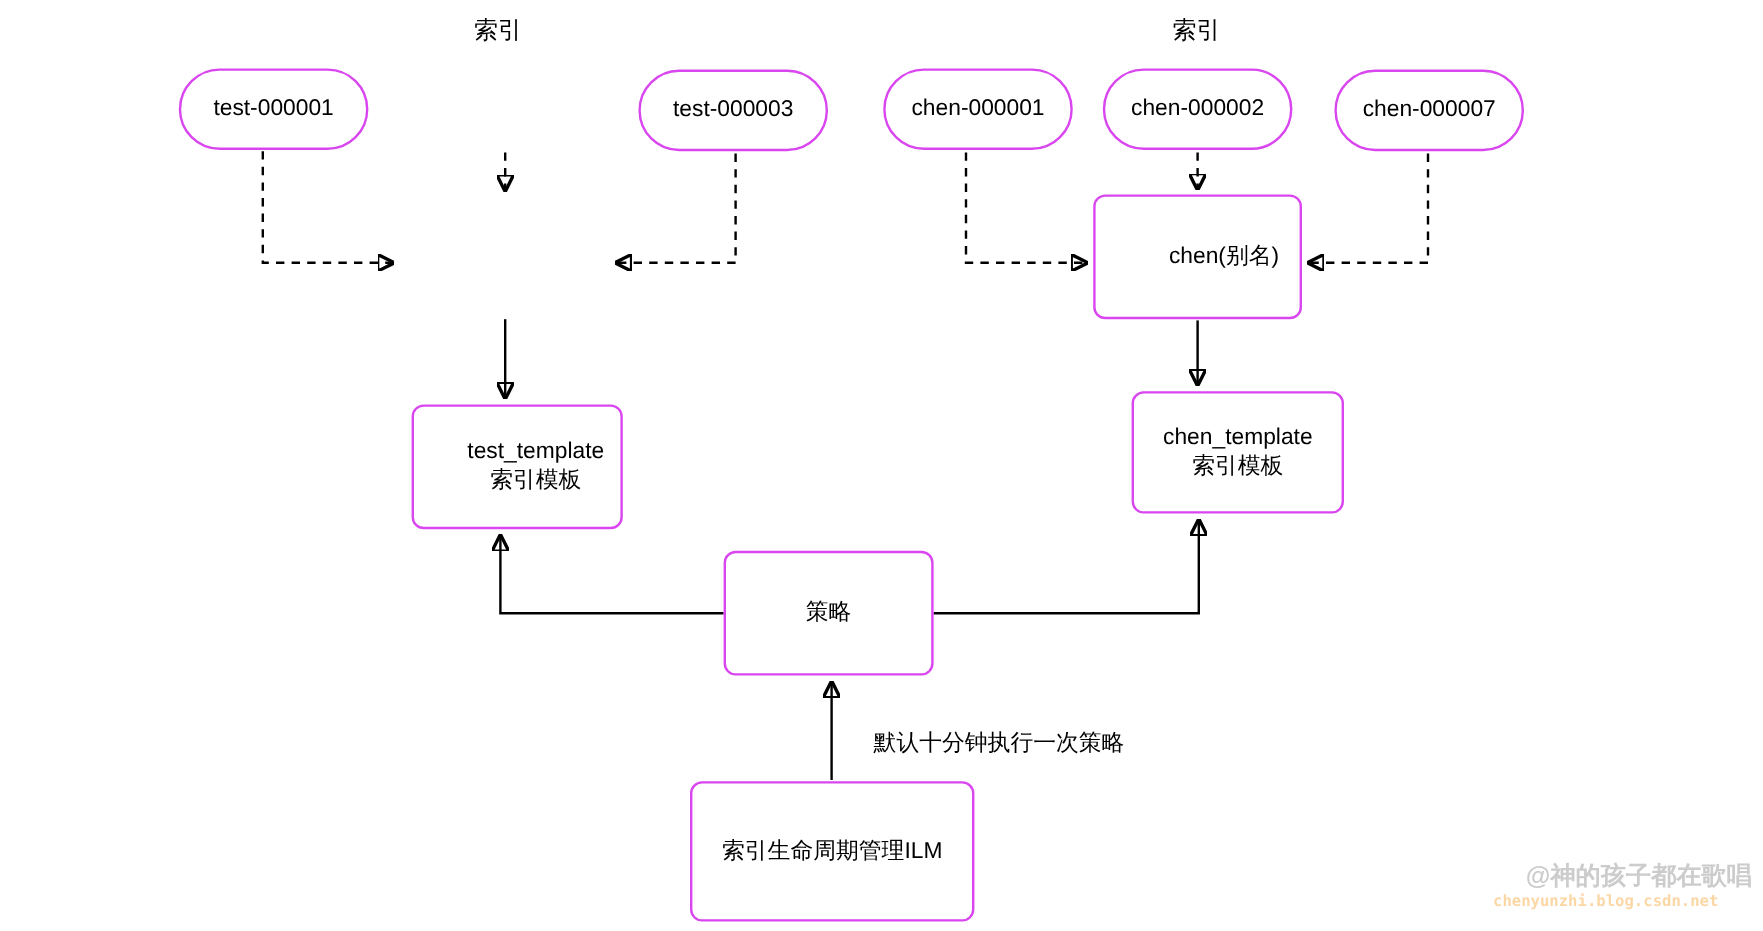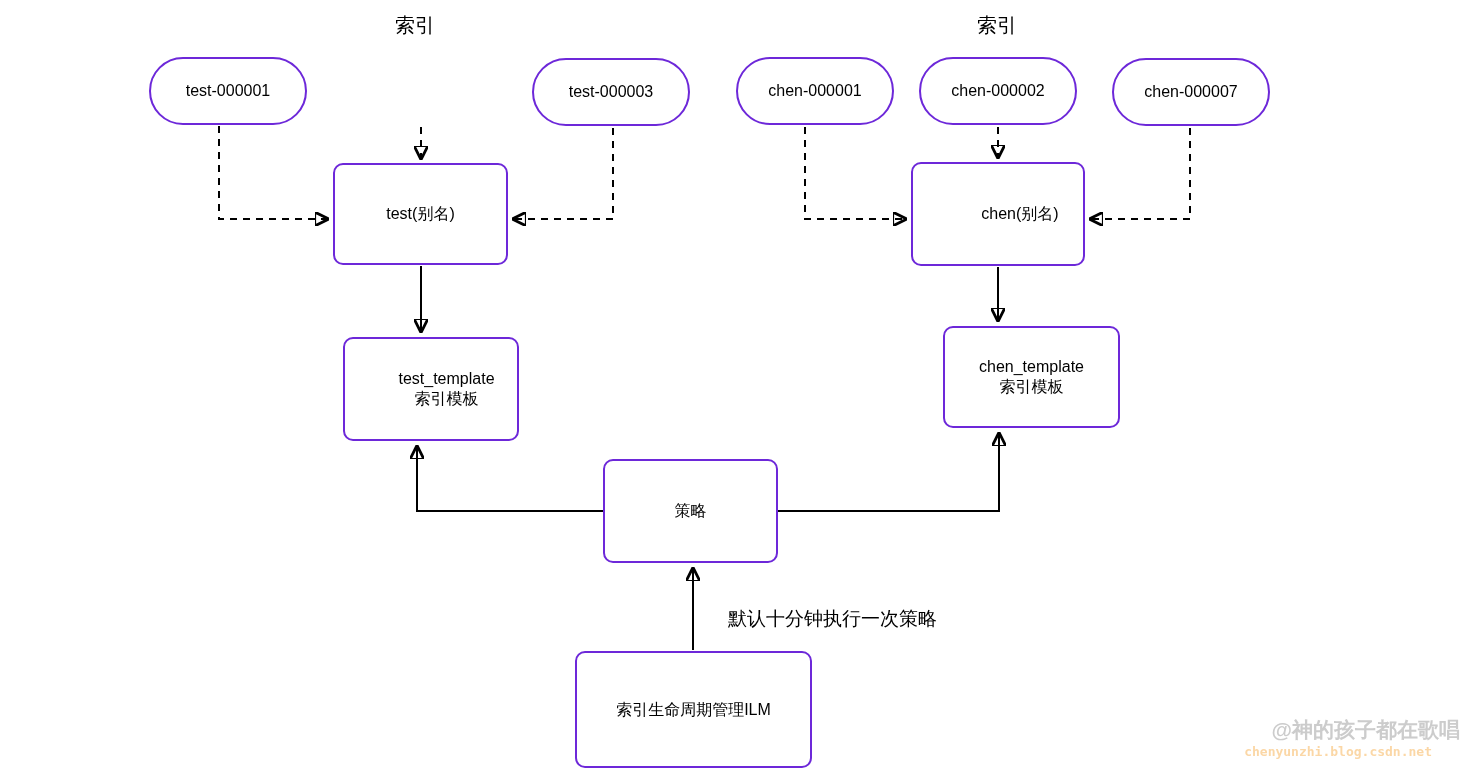--- a/index.html
+++ b/index.html
@@ -12,28 +12,28 @@
     color: #000000;
     overflow: hidden;
   }
   .edges { position: absolute; left: 0; top: 0; width: 1469px; height: 776px; }
   .edges path { fill: none; stroke: #000000; stroke-width: 2; }
   .edges path.dashed { stroke-dasharray: 7 6; }
 
   .node {
     position: absolute;
     box-sizing: border-box;
-    border: 2px solid #6d28d9;
+    border: 2px solid #d946ef;
     background: #ffffff;
     display: flex;
     flex-direction: column;
     align-items: center;
     justify-content: center;
     text-align: center;
-    font-size: 16px;
+    font-size: 19px;
     line-height: 1.25;
   }
   .pill   { border-radius: 34px; }
   .rect   { border-radius: 10px; }
 
   .free-label {
     position: absolute;
     font-size: 20px;
     white-space: nowrap;
   }
@@ -100,23 +100,20 @@
   <div class="node pill" style="left:736px; top:57px; width:158px; height:68px;">
     <span>chen-000001</span>
   </div>
   <div class="node pill" style="left:919px; top:57px; width:158px; height:68px;">
     <span>chen-000002</span>
   </div>
   <div class="node pill" style="left:1112px; top:58px; width:158px; height:68px;">
     <span>chen-000007</span>
   </div>
 
-  <div class="node rect" style="left:333px; top:163px; width:175px; height:102px;">
-    <span>test(别名)</span>
-  </div>
   <div class="node rect" style="left:911px; top:162px; width:174px; height:104px;padding-left:44px;">
     <span>chen(别名)</span>
   </div>
 
   <div class="node rect" style="left:343px; top:337px; width:176px; height:104px;padding-left:31px;">
     <span>test_template</span>
     <span>索引模板</span>
   </div>
   <div class="node rect" style="left:943px; top:326px; width:177px; height:102px;">
     <span>chen_template</span>

